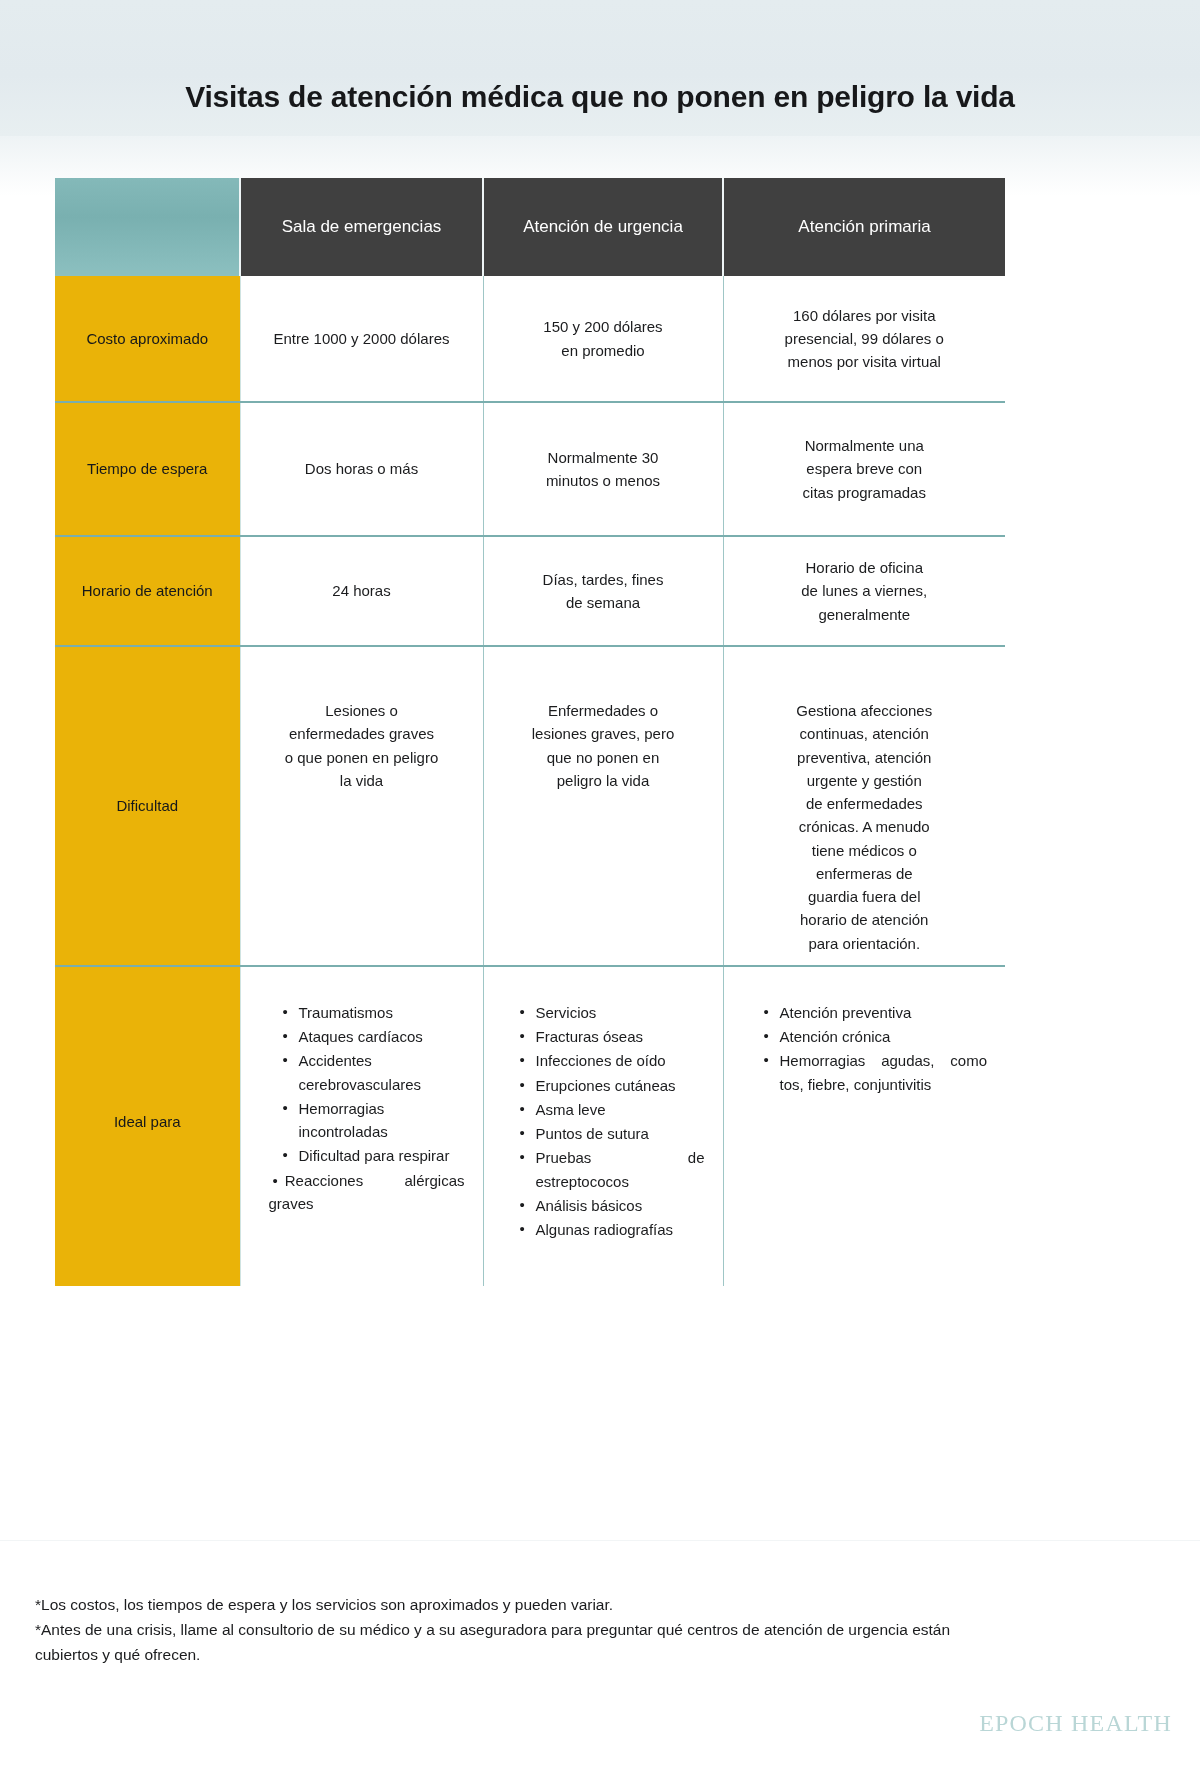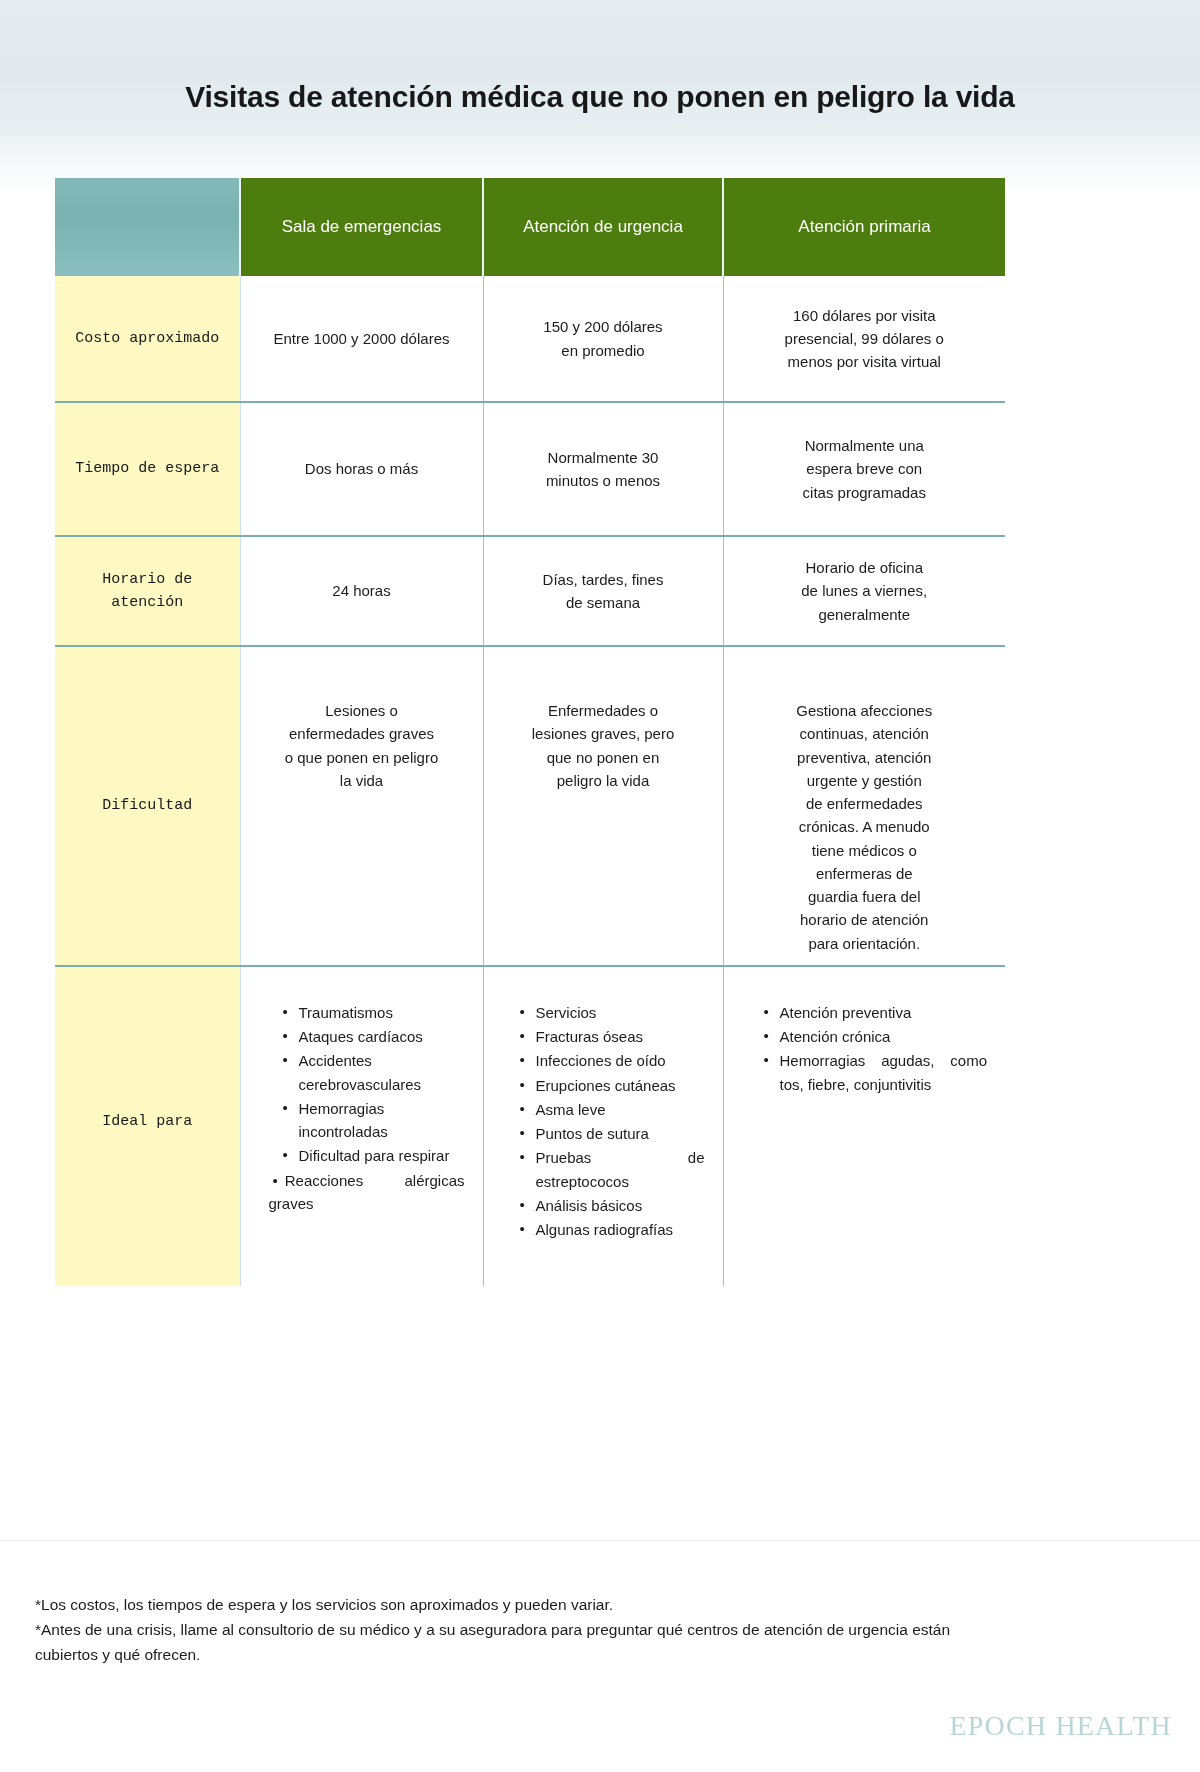--- a/index.html
+++ b/index.html
@@ -40,21 +40,21 @@
   table.cmp col.c1{width:243px;}
   table.cmp col.c2{width:240px;}
   table.cmp col.c3{width:282px;}
 
   
   thead th{
     padding:0;margin:0;border:0;
     height:98px;vertical-align:middle;
     color:#ffffff;font-size:17px;font-weight:normal;
     text-align:center;
-    background:#4d7c0f;
+    background:#404040;
   }
   thead th.corner{
     background:linear-gradient(180deg,#84b9b9 0%,#79b0b0 40%,#8cc0c0 100%);
     border-right:2px solid #eef5f6;
   }
   thead th.h1{border-right:2px solid #eef5f6;}
   thead th.h2{border-right:2px solid #eef5f6;}
   thead th.h3{}
 
   
@@ -63,26 +63,25 @@
     font-size:15px;color:#1b1c1e;
     line-height:1.55;
     vertical-align:middle;
     background:#ffffff;
     border-top:2px solid #7aaeae;
     border-right:1px solid #9fc6c6;
     box-sizing:border-box;
   }
   tbody tr:first-child td{border-top:none;}
   tbody td.lbl{
-    background:#fef9c3;
+    background:#eab308;
     text-align:center;
     border-right:1px solid #cfe3e1;
     font-size:15px;
     color:#16181a;
-    font-family:Liberation Mono, monospace;
   }
   tbody td:last-child{border-right:none;}
   tbody td .cellpad{
     padding:10px 14px;text-align:center;
   }
   tbody td.lbl .cellpad{padding:10px 8px;}
 
   
   tbody tr.r1 td{border-top:none;}
 
@@ -104,21 +103,21 @@
   
   #notes{
     position:absolute;left:35px;top:1592px;width:935px;
     font-size:15.5px;line-height:1.62;color:#1b1c1e;
   }
   #notes .nline{display:block;}
 
   #brand{
     position:absolute;right:28px;top:1710px;
     font-family:"Liberation Serif", serif;
-    font-size:28px;letter-spacing:1.2px;
+    font-size:24px;letter-spacing:1.2px;
     color:#b9d6d6;
   }
 
   
   #bottom-rule{
     position:absolute;left:0;top:1540px;width:1200px;height:1px;background:#f2f5f6;
   }
 </style>
 </head>
 <body>

